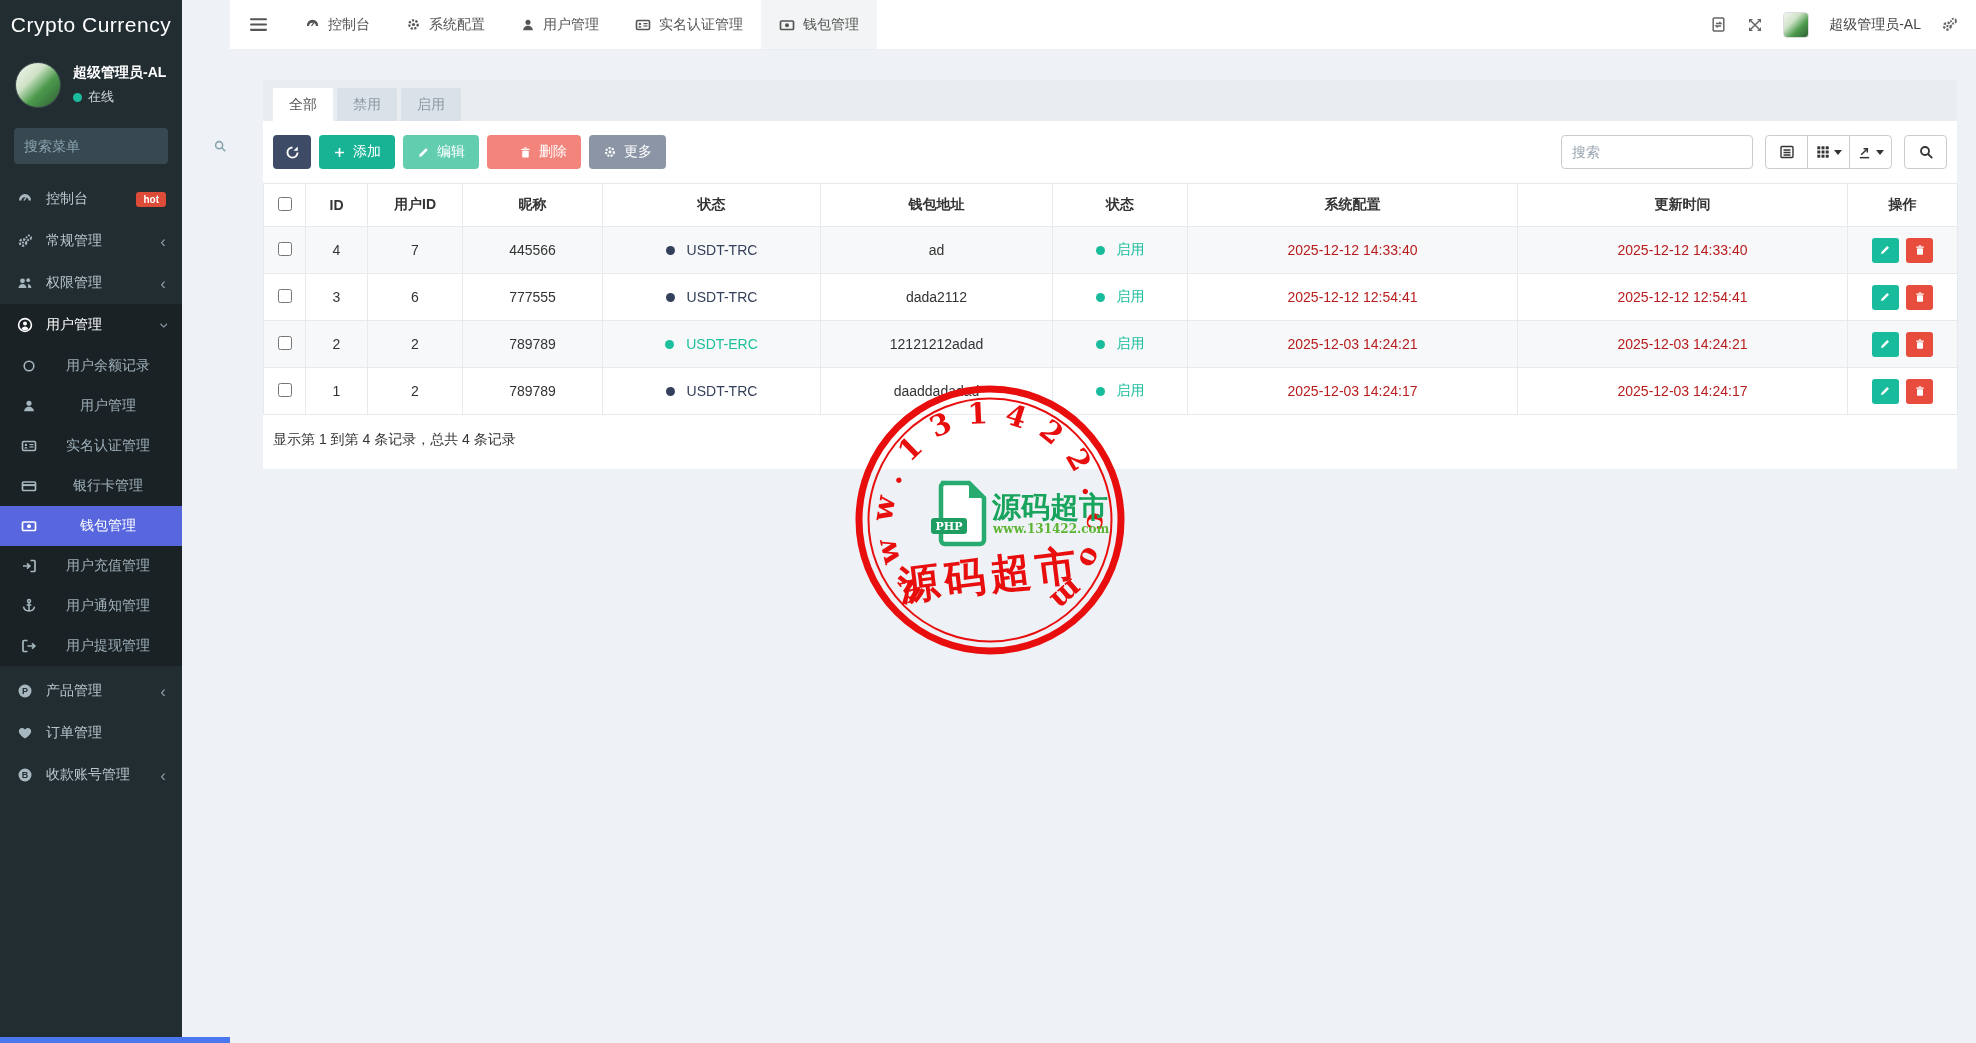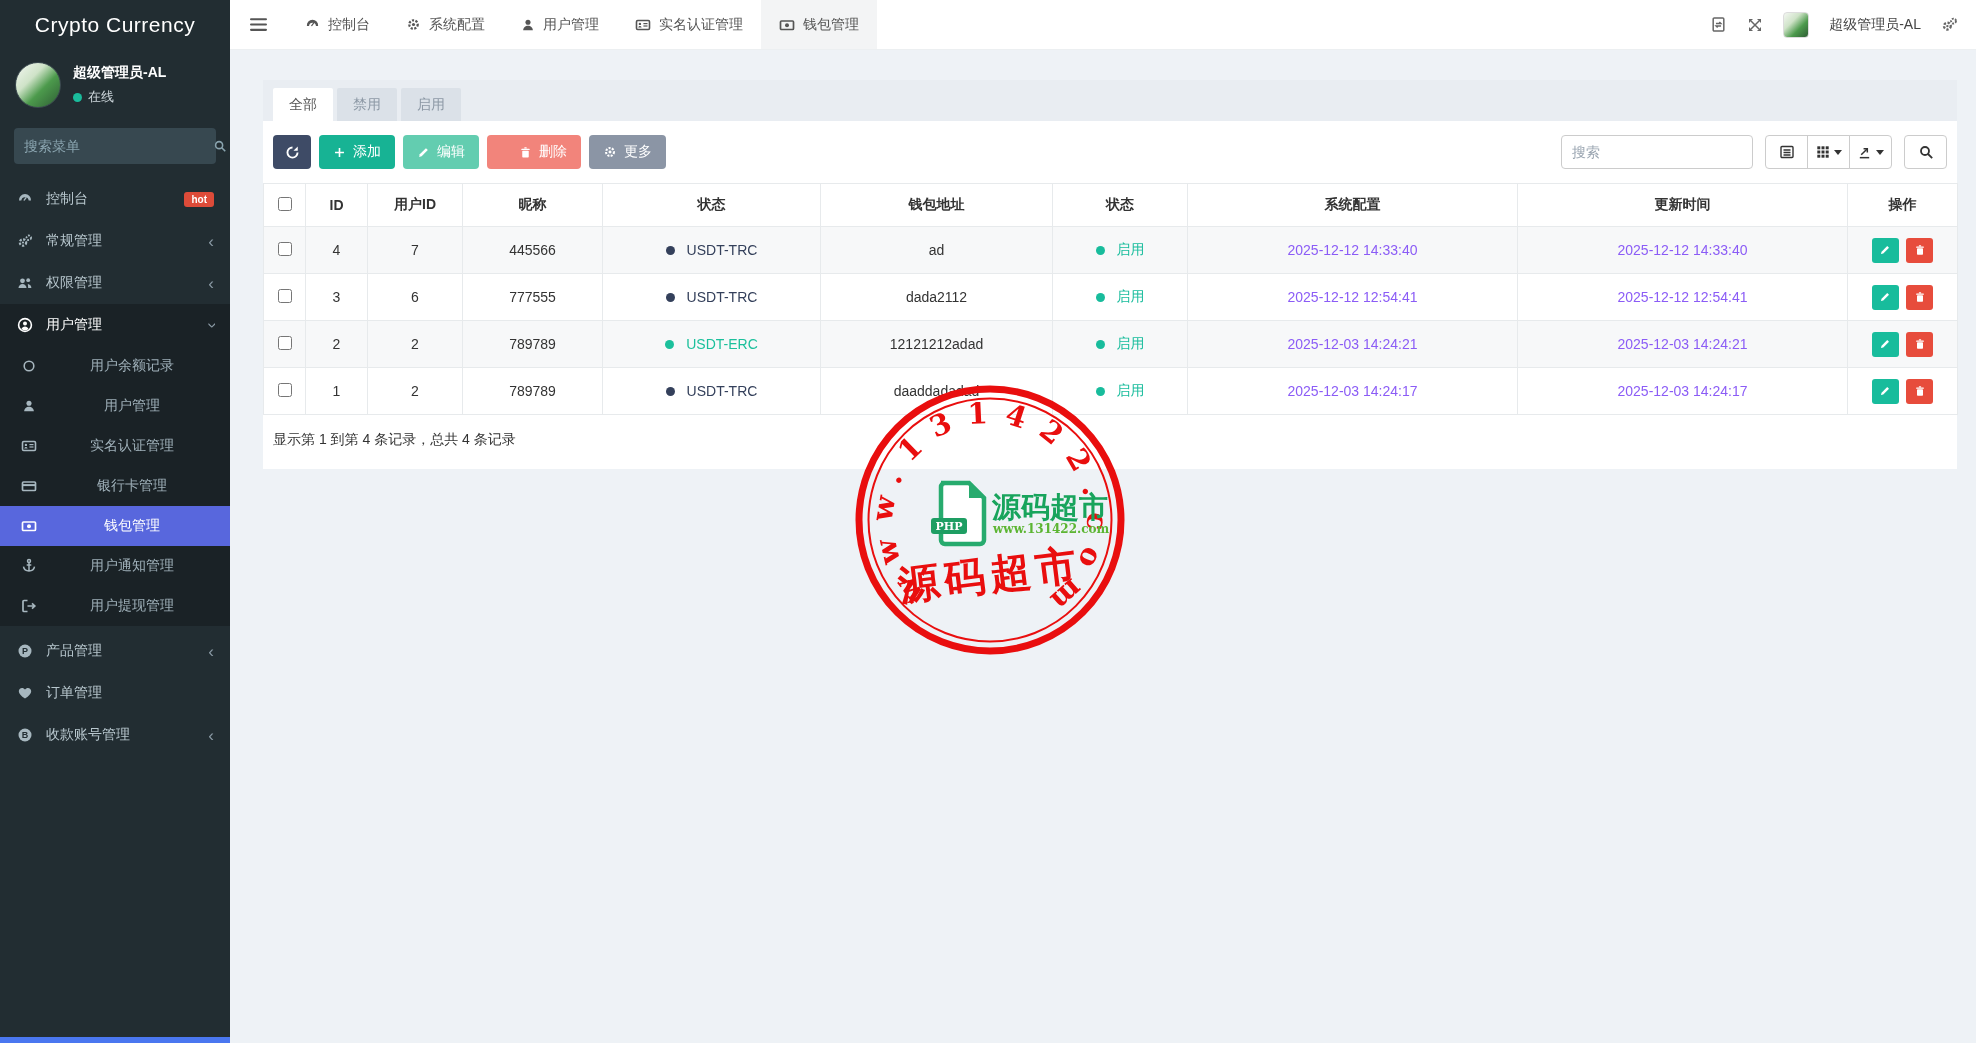--- a/index.html
+++ b/index.html
@@ -6,21 +6,21 @@
   html,body { width:1976px; height:1043px; }
   body {
     font-family:"Liberation Sans","DejaVu Sans",sans-serif;
     font-size:14px; color:#333; background:#eef2f6;
     position:relative; overflow:hidden;
   }
   svg { display:block; }
 
   
   .sidebar {
-    position:absolute; left:0; top:0; width:230px; height:1043px;
+    position:absolute; left:0; top:0; width:182px; height:1043px;
     background:#222d32; color:#b8c7ce; z-index:5;
   }
   .logo {
     height:50px; line-height:50px; text-align:center;
     color:#fff; font-size:21px; letter-spacing:.5px; background:#222d32;
   }
   .user-panel { display:flex; align-items:center; gap:12px; padding:12px 15px 10px 15px; }
   .avatar {
     width:46px; height:46px; border-radius:50%;
     background:linear-gradient(135deg,#f4f7f2 0%,#cfe3c8 35%,#4c9a4c 60%,#2e5d34 100%);
@@ -133,21 +133,21 @@
 
   
   table.grid { width:100%; border-collapse:collapse; table-layout:fixed; }
   .grid th, .grid td {
     border:1px solid #e7eaec; text-align:center; font-size:14px; color:#333;
     overflow:hidden; white-space:nowrap;
   }
   .grid th { height:43px; font-weight:bold; background:#fff; }
   .grid td { height:47px; }
   .grid tr.striped td { background:#f7f8f9; }
-  .grid .ts { color:#8b5cf6; }
+  .grid .ts { color:#b91c1c; }
   .cell-status { display:inline-flex; align-items:center; gap:12px; }
   .type-trc { color:#34405b; } .type-trc .dot { background:#34405b; }
   .type-erc { color:#1cc09c; } .type-erc .dot { background:#1cc09c; }
   .st-on { color:#18bc9c; } .st-on .dot { background:#18bc9c; }
   .op-btn {
     width:27px; height:25px; border:none; border-radius:3px; cursor:pointer;
     display:inline-flex; align-items:center; justify-content:center; margin:0 2px;
   }
   .op-edit { background:#18bc9c; }
   .op-del { background:#e74c3c; }
@@ -280,20 +280,29 @@
           <span class="mi-label">银行卡管理</span>
         </li>
         <li class="menu-item active">
           <span class="mi-icon">
             <svg width="16" height="16" viewBox="0 0 16 16">
                 <rect x="1.5" y="4" width="13" height="8.5" rx="1" fill="none" stroke="currentColor" stroke-width="1.7"></rect>
                 <circle cx="8" cy="8.2" r="2" fill="currentColor"></circle>
               </svg>
           </span>
           <span class="mi-label">钱包管理</span>
+        </li>
+        <li class="menu-item">
+          <span class="mi-icon">
+            <svg width="16" height="16" viewBox="0 0 16 16" fill="none" stroke="currentColor" stroke-width="1.7">
+                <path d="M9.5 2.5H13a1 1 0 0 1 1 1v9a1 1 0 0 1-1 1H9.5"></path>
+                <path d="M2 8h6.5M6 5.4L8.8 8 6 10.6"></path>
+              </svg>
+          </span>
+          <span class="mi-label">用户充值管理</span>
         </li>
         <li class="menu-item">
           <span class="mi-icon">
             <svg width="16" height="16" viewBox="0 0 16 16" fill="none" stroke="currentColor" stroke-width="1.5">
                 <circle cx="8" cy="3.1" r="1.5"></circle>
                 <path d="M8 4.7V13M8 13c-2.9 0-5.1-1.9-5.5-4.3M8 13c2.9 0 5.1-1.9 5.5-4.3M5.7 7.1h4.6"></path>
               </svg>
           </span>
           <span class="mi-label">用户通知管理</span>
         </li>

